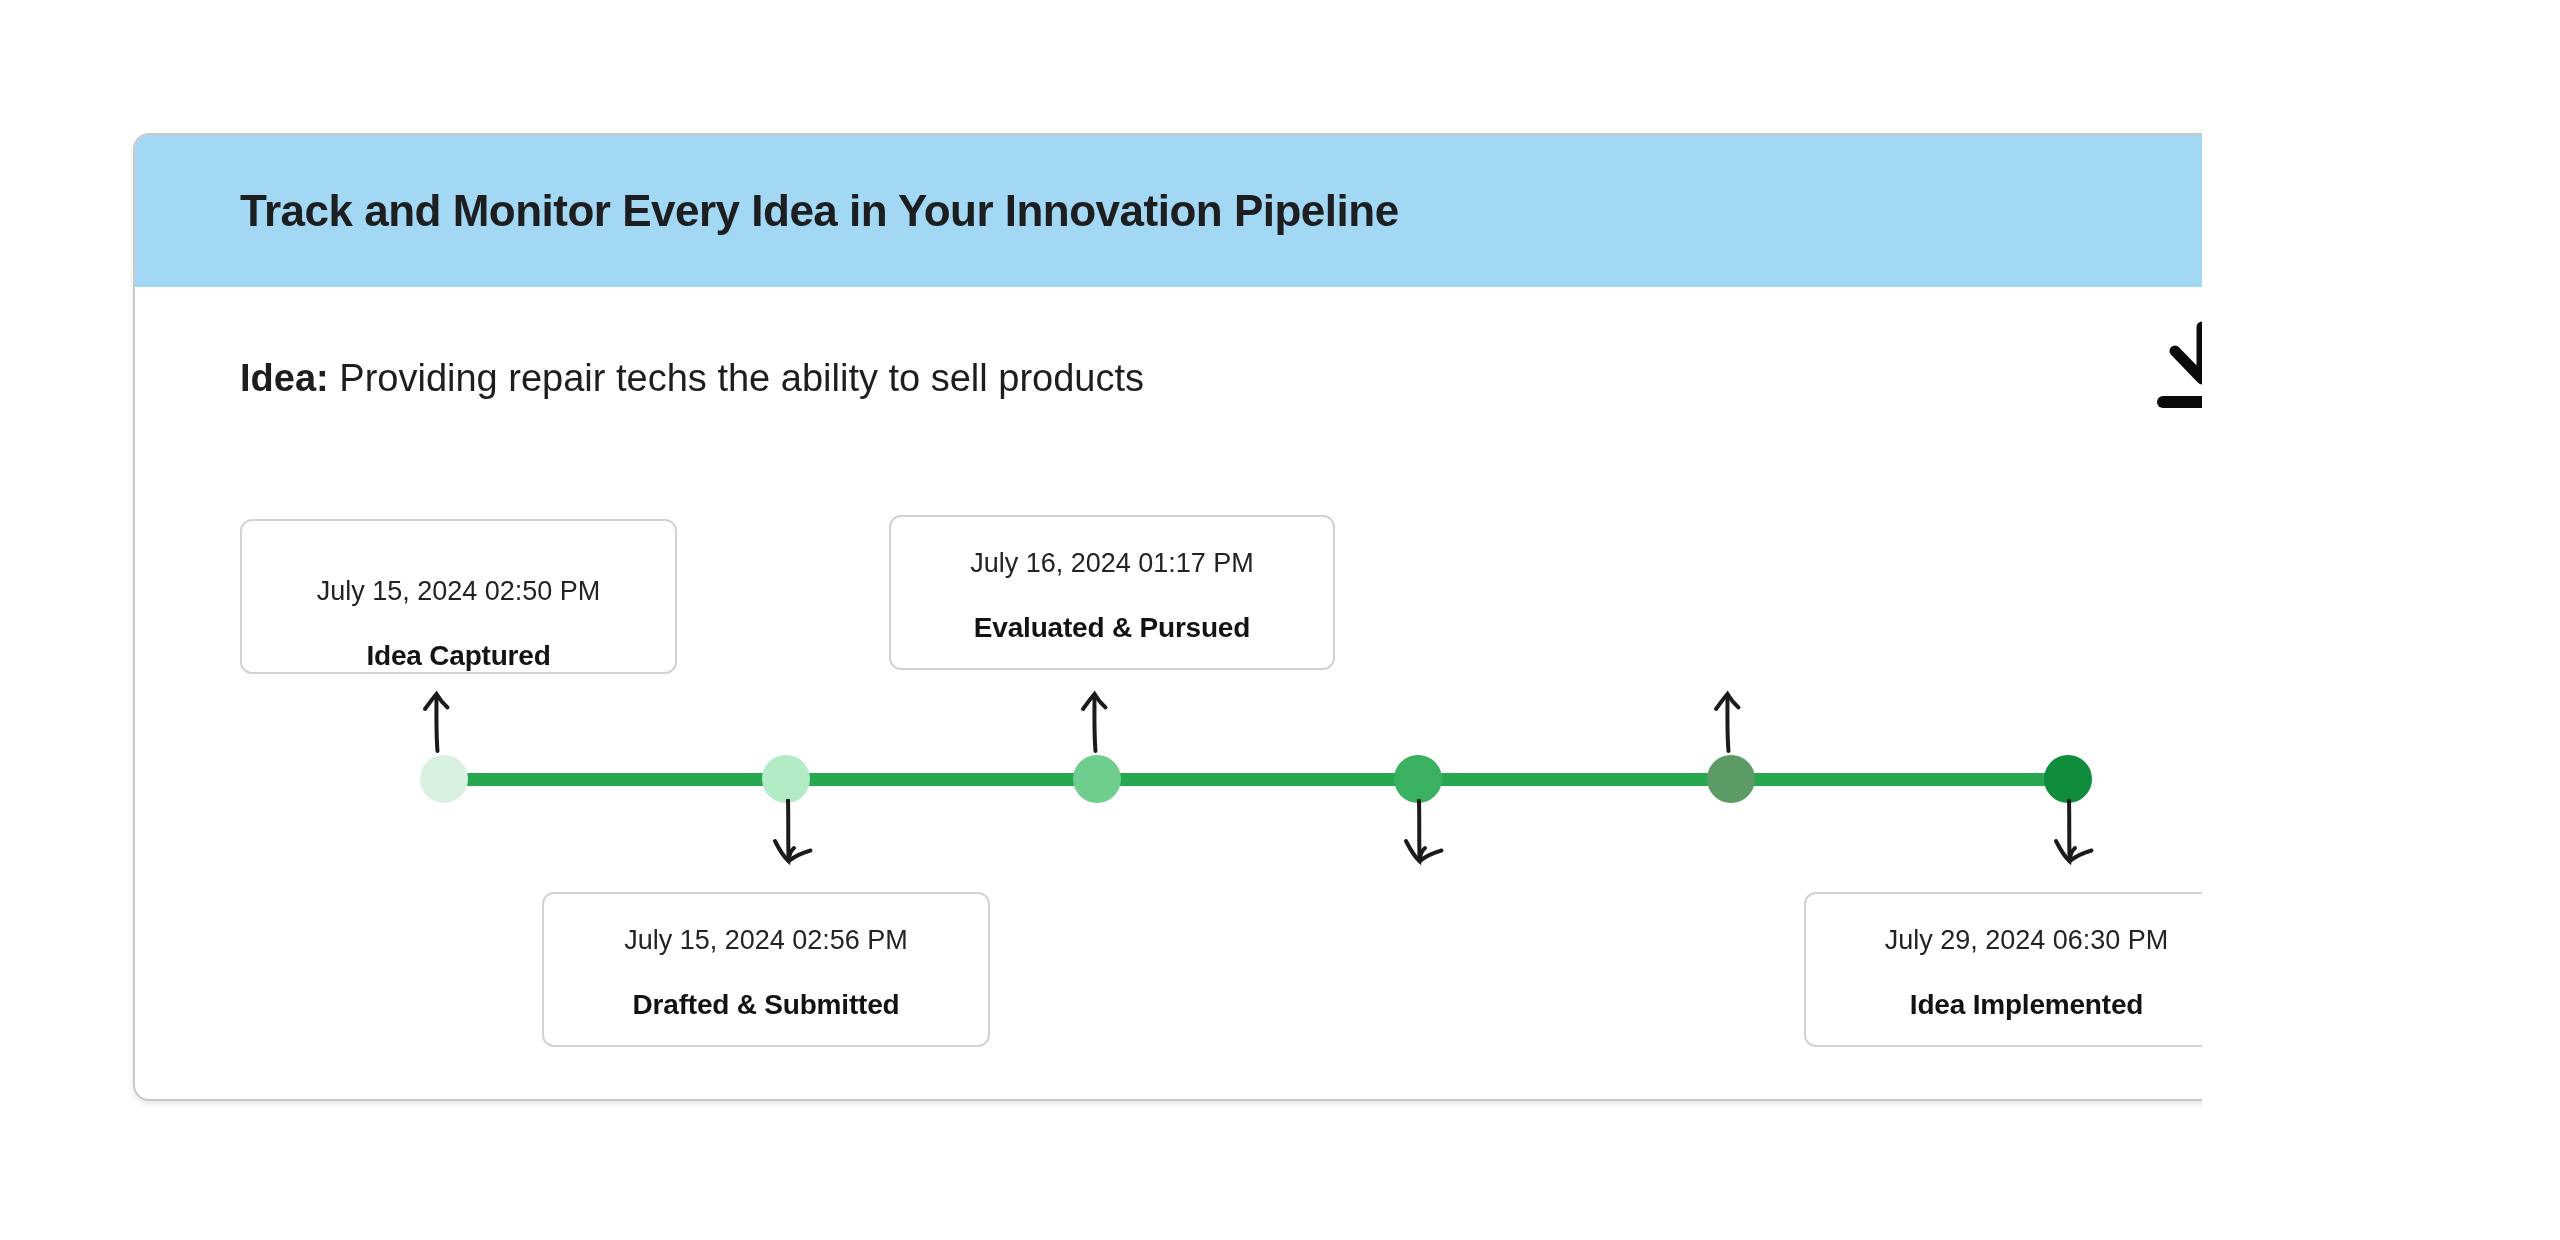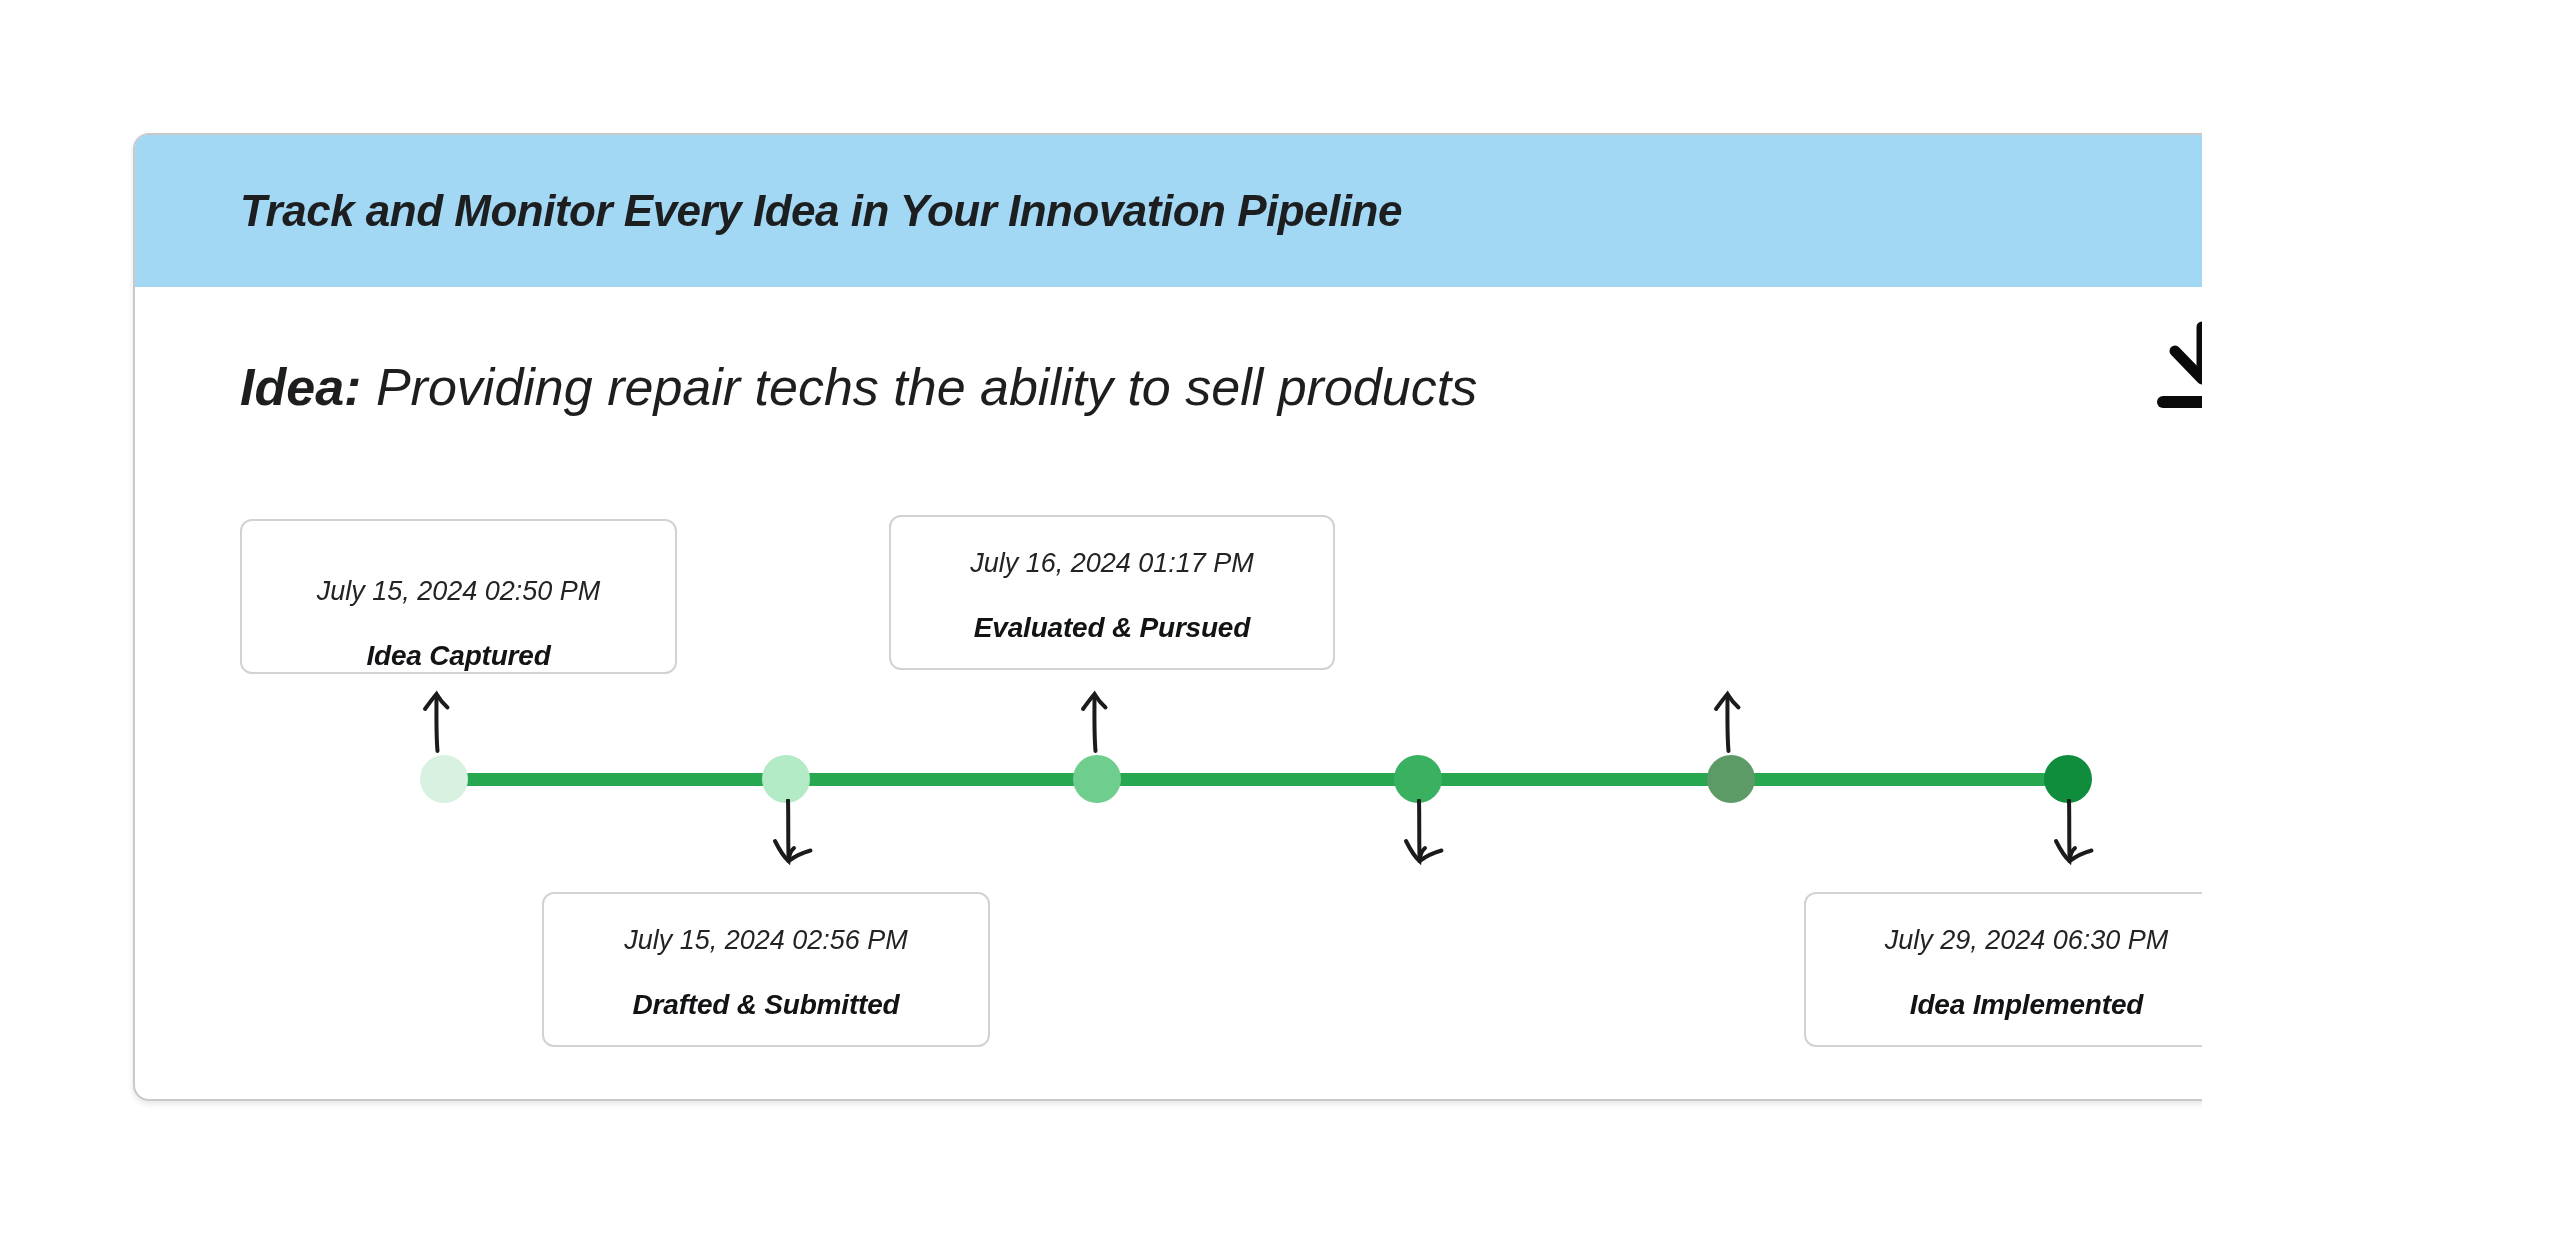--- a/index.html
+++ b/index.html
@@ -1,34 +1,34 @@
 <!DOCTYPE html>
 <html><head>
 <meta charset="utf-8">
 <style>
   * { margin: 0; padding: 0; box-sizing: border-box; }
   html, body { width: 2560px; height: 1240px; background: #ffffff; font-family: "Liberation Sans", sans-serif; }
-  .stage { position: relative; width: 2202px; height: 1240px; background: #ffffff; overflow: hidden; font-style: italic; }
+  .stage { position: relative; width: 2202px; height: 1240px; background: #ffffff; overflow: hidden; }
 
   .card {
     position: absolute; left: 133px; top: 133px; width: 2292px; height: 968px;
     background: #ffffff; border: 2px solid #c9c9c9; border-radius: 16px;
     box-shadow: 0 3px 6px rgba(0,0,0,0.10);
   }
   .card-header {
     position: absolute; left: 0; top: 0; width: 100%; height: 152px;
     background: #a3d8f5; border-radius: 13px 13px 0 0;
     display: flex; align-items: center; padding-left: 105px;
   }
   .card-title {
     font-size: 44px; font-weight: 700; color: #1d1e20; letter-spacing: -0.5px;
   }
 
   .idea-row {
-    position: absolute; left: 105px; top: 222px; font-size: 52px; color: #1d1e20;
+    position: absolute; left: 105px; top: 222px; font-size: 38px; color: #1d1e20;
     white-space: nowrap;
   }
   .idea-label { font-weight: 700; }
   .idea-text { margin-left: 0.28em; font-weight: 400; }
 
   .download-btn {
     position: absolute; left: 2019px; top: 185px; width: 96px; height: 92px;
     background: transparent; border: none; cursor: pointer; padding: 0;
   }
 

